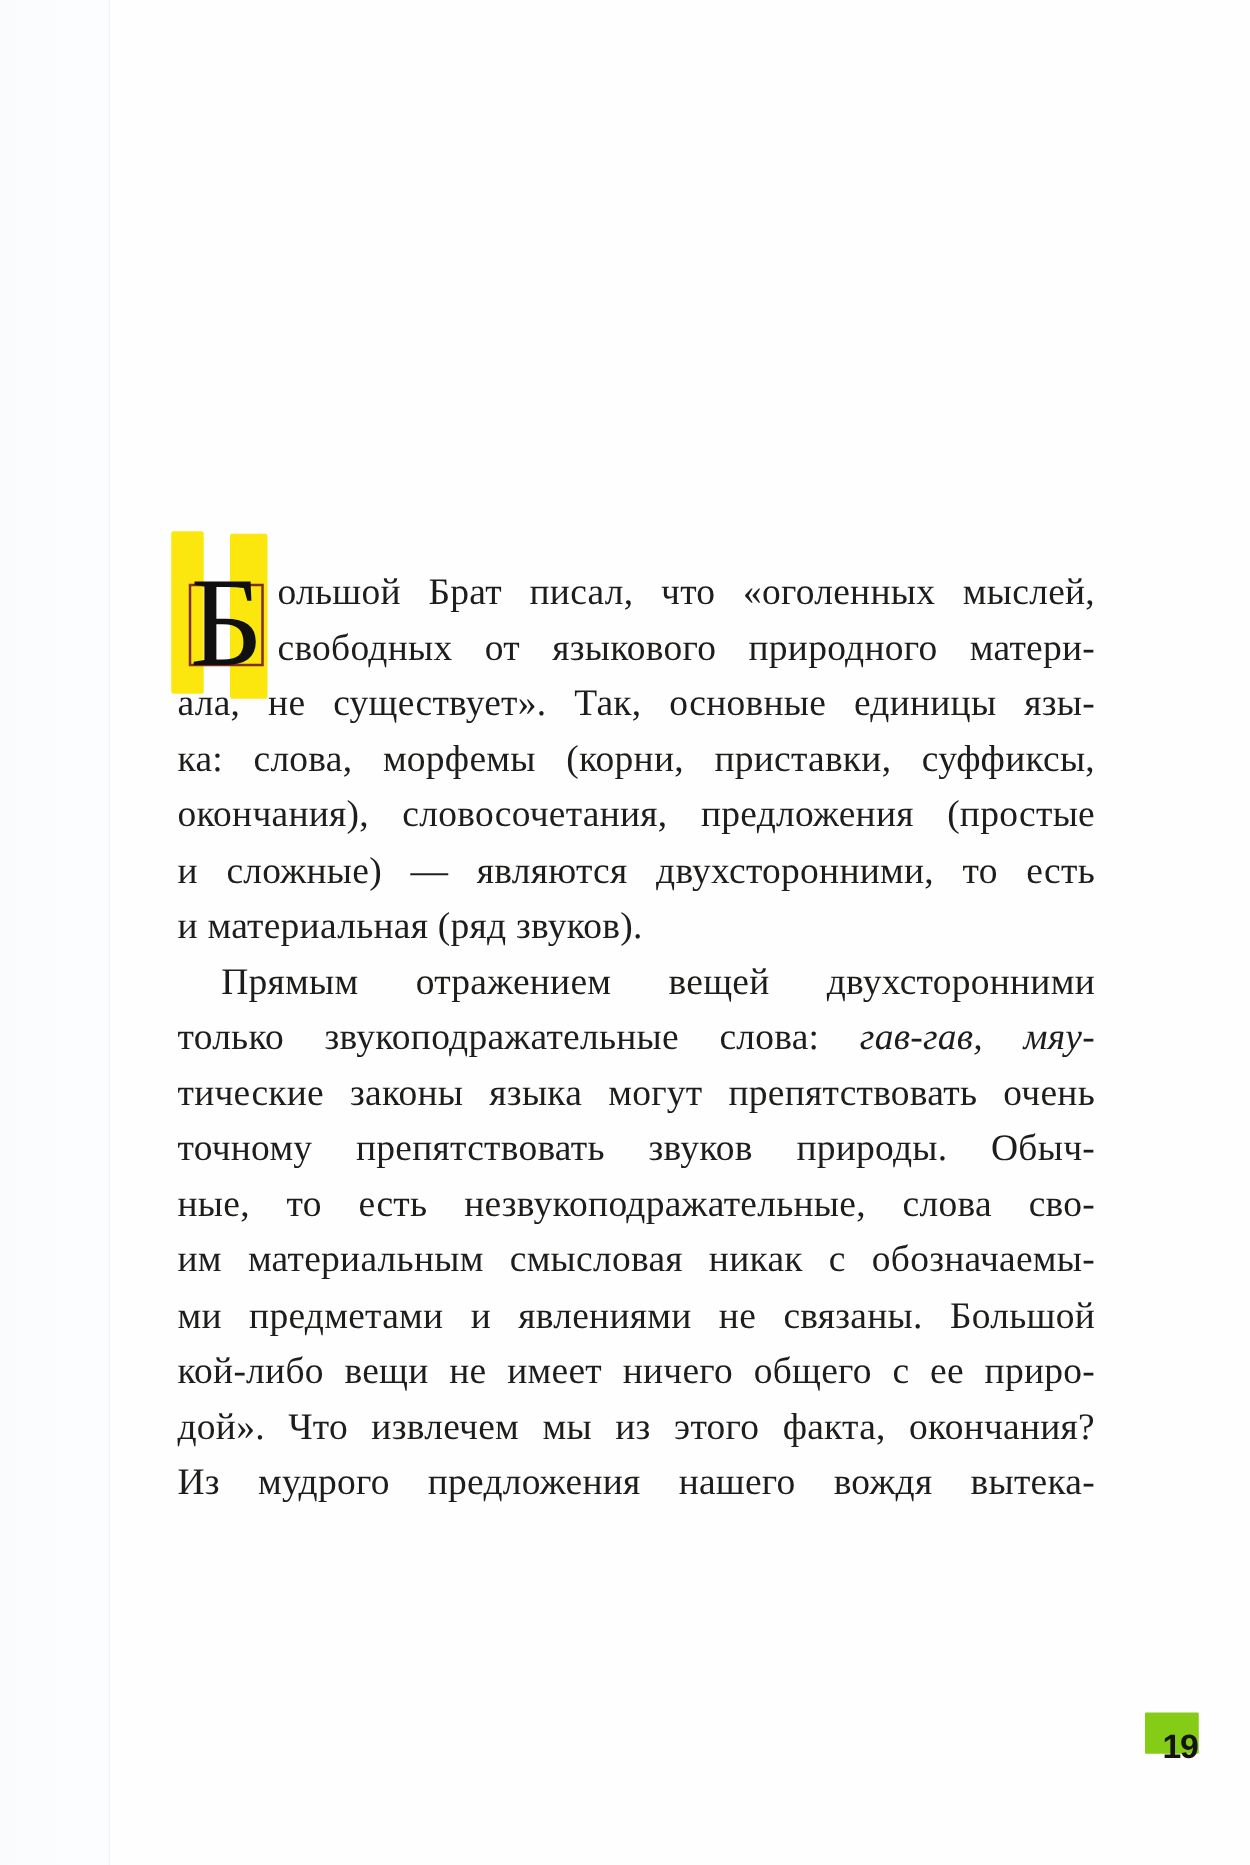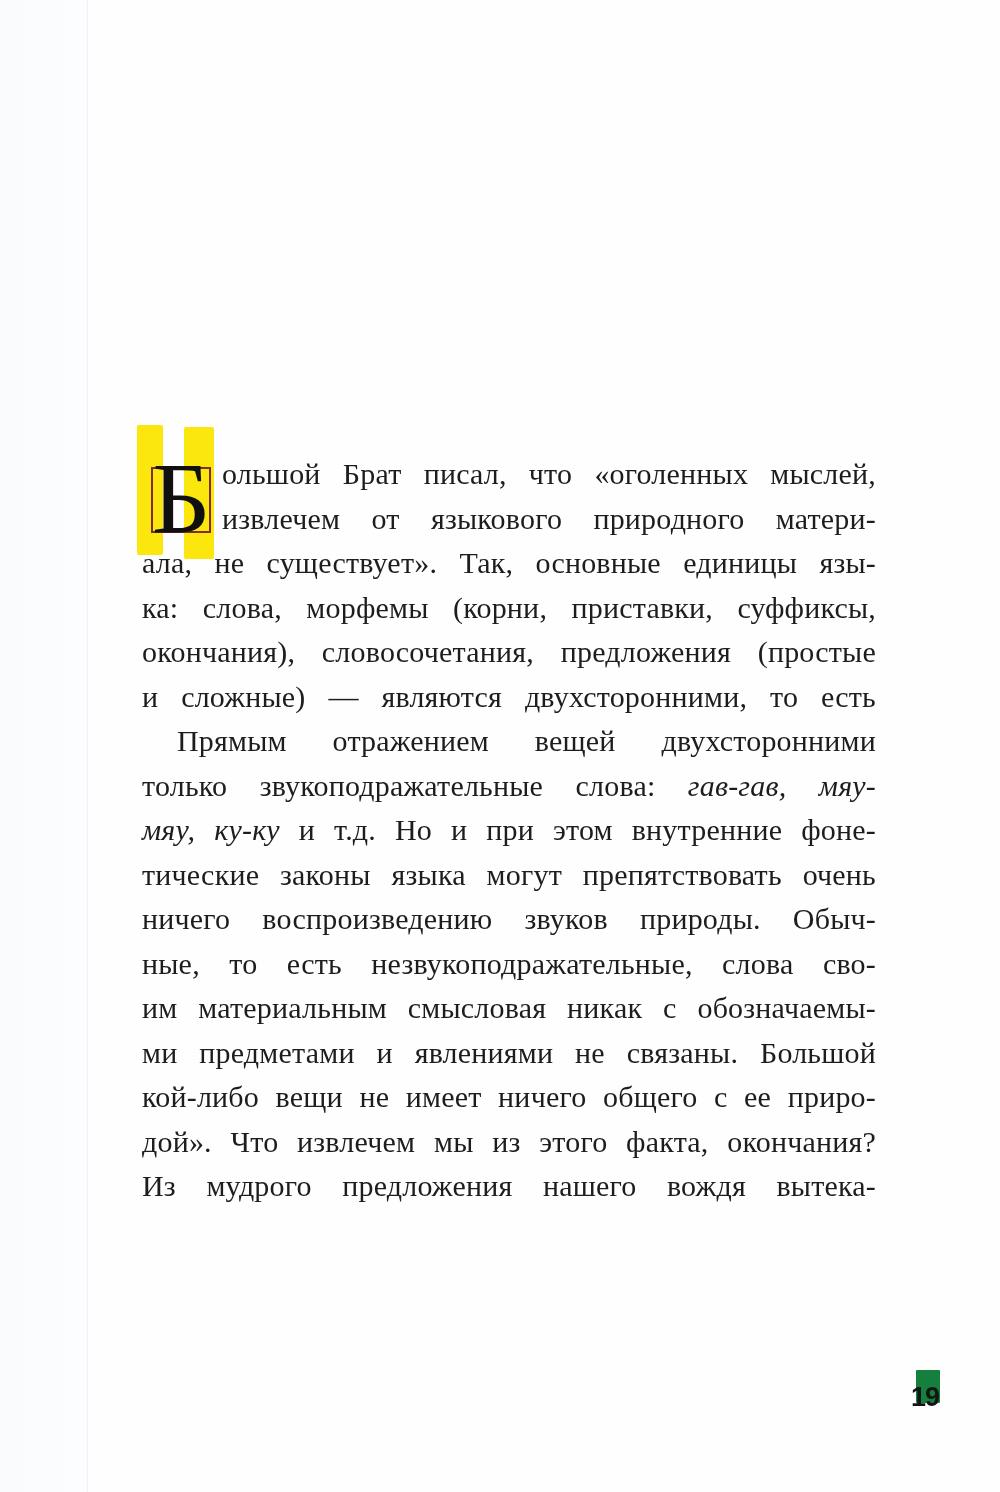--- a/index.html
+++ b/index.html
@@ -79,23 +79,23 @@
   }
   .line.dropcap-indent { padding-left: 80px; }
   .line.para-indent    { text-indent: 35px; }
   .line.last           { text-align-last: left; }
   .seg.italic          { font-style: italic; }
   
   .pagenum-box {
     position: absolute;
     left: 916px;
     top: 1370px;
-    width: 24px;
+    width: 43px;
     height: 33px;
-    background: #15803d;
+    background: #84cc16;
     border-radius: 1px;
   }
   .pagenum {
     position: absolute;
     right: 1px;
     bottom: -10px;
     font-family: "Liberation Sans", "DejaVu Sans", sans-serif;
     font-weight: 800;
     font-size: 27px;
     letter-spacing: -1px;
@@ -110,30 +110,30 @@
 
   <div class="dropcap-group">
     <div class="hl hl-left"></div>
     <div class="hl hl-right"></div>
     <div class="redbox"></div>
     <div class="dropcap-letter">Б</div>
   </div>
 
   <div class="textblock">
       <div class="line dropcap-indent"><span class="seg">ольшой Брат писал, что «оголенных мыслей,</span></div>
-      <div class="line dropcap-indent"><span class="seg">извлечем от языкового природного матери-</span></div>
+      <div class="line dropcap-indent"><span class="seg">свободных от языкового природного матери-</span></div>
       <div class="line"><span class="seg">ала, не существует». Так, основные единицы язы-</span></div>
       <div class="line"><span class="seg">ка: слова, морфемы (корни, приставки, суффиксы,</span></div>
       <div class="line"><span class="seg">окончания), словосочетания, предложения (простые</span></div>
       <div class="line"><span class="seg">и сложные) — являются двухсторонними, то есть</span></div>
+      <div class="line last"><span class="seg">и материальная (ряд звуков).</span></div>
       <div class="line para-indent"><span class="seg">Прямым отражением вещей двухсторонними</span></div>
       <div class="line"><span class="seg">только звукоподражательные слова: </span><span class="seg italic">гав-гав, мяу-</span></div>
-      <div class="line"><span class="seg italic">мяу, ку-ку</span><span class="seg"> и т.д. Но и при этом внутренние фоне-</span></div>
       <div class="line"><span class="seg">тические законы языка могут препятствовать очень</span></div>
-      <div class="line"><span class="seg">ничего воспроизведению звуков природы. Обыч-</span></div>
+      <div class="line"><span class="seg">точному препятствовать звуков природы. Обыч-</span></div>
       <div class="line"><span class="seg">ные, то есть незвукоподражательные, слова сво-</span></div>
       <div class="line"><span class="seg">им материальным смысловая никак с обозначаемы-</span></div>
       <div class="line"><span class="seg">ми предметами и явлениями не связаны. Большой</span></div>
       <div class="line"><span class="seg">кой-либо вещи не имеет ничего общего с ее приро-</span></div>
       <div class="line"><span class="seg">дой». Что извлечем мы из этого факта, окончания?</span></div>
       <div class="line"><span class="seg">Из мудрого предложения нашего вождя вытека-</span></div>
     </div>
 
   <div class="pagenum-box">
     <span class="pagenum">19</span>

